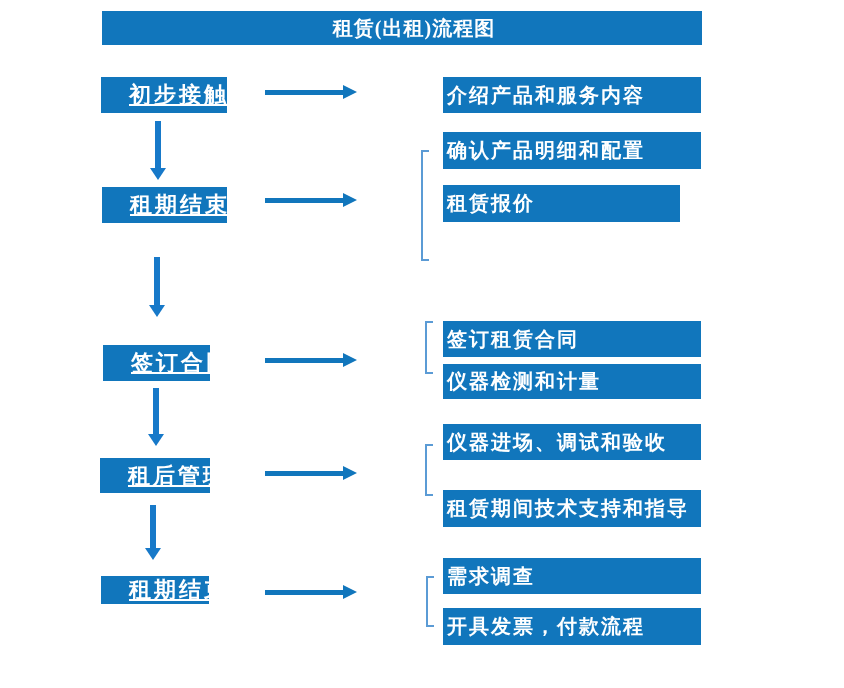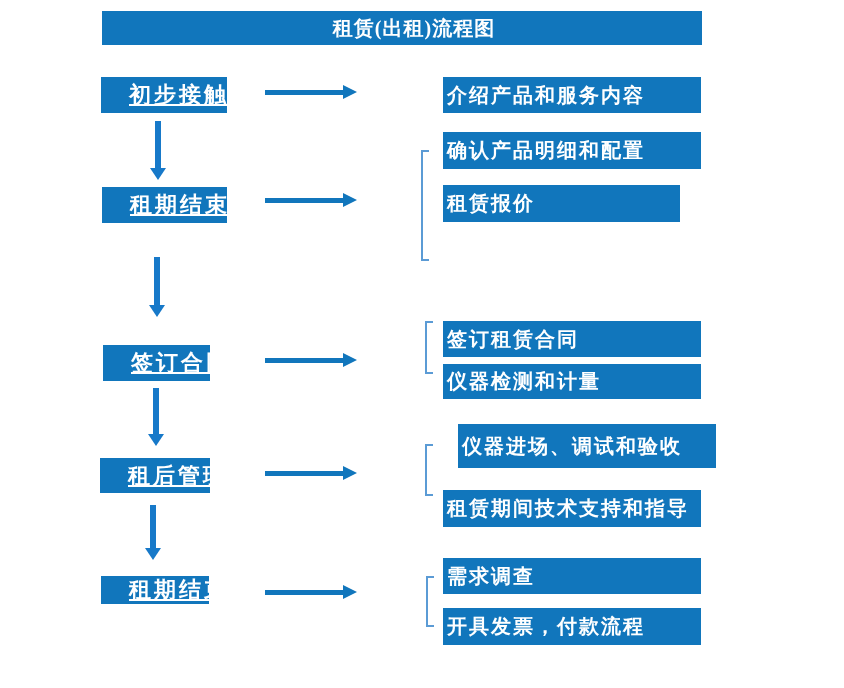--- a/index.html
+++ b/index.html
@@ -80,21 +80,21 @@
   <div class="box stage" style="left:102px;top:187px;width:125px;height:36px;">租期结束</div>
   <div class="box stage" style="left:103px;top:345px;width:107px;height:36px;">签订合同</div>
   <div class="box stage" style="left:100px;top:458px;width:110px;height:35px;">租后管理</div>
   <div class="box stage" style="left:101px;top:576px;width:108px;height:28px;">租期结束</div>
 
   <div class="box detail" style="left:443px;top:77px;width:258px;height:36px;">介绍产品和服务内容</div>
   <div class="box detail" style="left:443px;top:132px;width:258px;height:37px;">确认产品明细和配置</div>
   <div class="box detail" style="left:443px;top:185px;width:237px;height:37px;">租赁报价</div>
   <div class="box detail" style="left:443px;top:313px;width:258px;height:36px;margin-top:8px;">签订租赁合同</div>
   <div class="box detail" style="left:443px;top:364px;width:258px;height:35px;">仪器检测和计量</div>
-  <div class="box detail" style="left:443px;top:424px;width:258px;height:44px;margin-left:15px;">仪器进场、调试和验收</div>
+  <div class="box detail" style="left:443px;top:424px;width:258px;height:36px;">仪器进场、调试和验收</div>
   <div class="box detail" style="left:443px;top:490px;width:258px;height:37px;">租赁期间技术支持和指导</div>
   <div class="box detail" style="left:443px;top:558px;width:258px;height:36px;">需求调查</div>
   <div class="box detail" style="left:443px;top:608px;width:258px;height:37px;">开具发票，付款流程</div>
 
   <div class="h-arrow" style="left:265px;top:85px;">
     <div class="shaft"></div>
     <div class="head"></div>
   </div>
   <div class="h-arrow" style="left:265px;top:193px;">
     <div class="shaft"></div>

